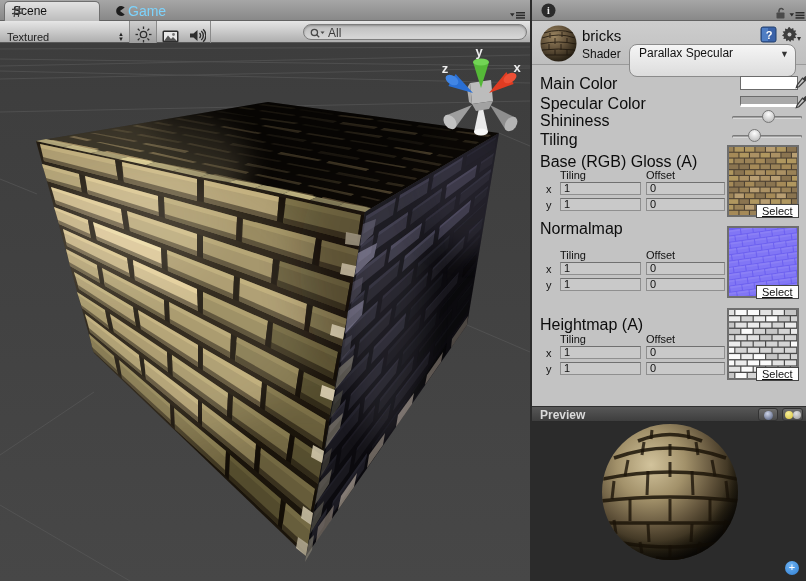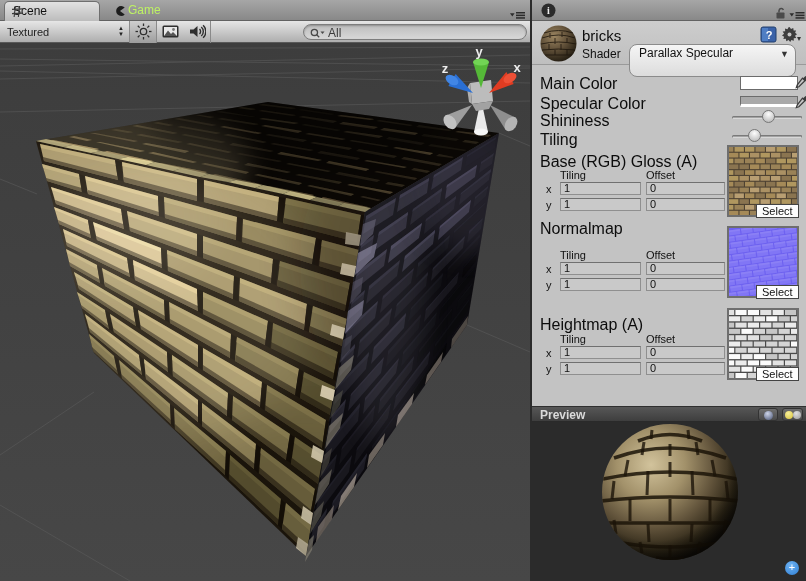--- a/index.html
+++ b/index.html
@@ -1,35 +1,35 @@
 <!DOCTYPE html>
 <html><head><meta charset="utf-8"><style>
 *{margin:0;padding:0;box-sizing:border-box}
 html,body{width:806px;height:581px;overflow:hidden;font-family:"Liberation Sans",sans-serif;background:#3f3f3f}
 .abs{position:absolute}
 #root{position:relative;width:806px;height:581px}
 
 #scenepanel{left:0;top:0;width:530px;height:581px}
 .tabbar{left:0;top:0;width:100%;height:21px;background:linear-gradient(#a6a6a6,#888);border-bottom:1px solid #626262}
 .tab{position:absolute;top:1px;height:20px;border-radius:5px 5px 0 0;background:linear-gradient(#e2e2e2,#bcbcbc);border:1px solid #6f6f6f;border-bottom:none;color:#111;font-size:12px;line-height:19px;padding:0 10px 0 24px}
-.tabtxt{font-size:12px;color:#bef264}
+.tabtxt{font-size:14px;color:#7dd3fc}
 #toolbar{left:0;top:21px;width:530px;height:22px;background:linear-gradient(#e6e6e6,#aeaeae);border-bottom:1px solid #595959;display:flex;align-items:center}
-.seg{height:22px;display:flex;align-items:center;border-right:1px solid #8a8a8a;position:relative}
+.seg{height:22px;display:flex;align-items:flex-end;border-right:1px solid #8a8a8a;position:relative}
 .segtxt{font-size:11px;color:#222;padding-left:7px}
 .updn{margin-left:auto;margin-right:5px;font-size:6px;color:#222;line-height:5.5px;text-align:center}
 #sceneview{left:0;top:43px;width:530px;height:538px;background:linear-gradient(#3d3d3d,#474747);overflow:hidden}
 
 #inspector{left:530px;top:0;width:276px;height:581px;background:#c3c3c3;border-left:2px solid #2b2b2b}
 #insp-tabbar{left:0;top:0;width:276px;height:21px;background:linear-gradient(#a6a6a6,#888);border-bottom:1px solid #626262;position:absolute}
 .lbl{position:absolute;font-size:16px;color:#0c0c0c}
 .slbl{position:absolute;font-size:11px;color:#111}
 .field{position:absolute;height:13px;background:#c9c9c9;border:1px solid #8f8f8f;border-top-color:#707070;font-size:11px;color:#111;line-height:11px;padding-left:3px}
 .swatch{position:absolute;height:14px;border:1px solid #6b6b6b}
 .thumb{position:absolute;width:72px;height:72px;border:2px solid #6e6e6e;background:#888}
-.selectbtn{position:absolute;font-size:11px;color:#111;background:#fdfdfd;border:1px solid #444;padding:0 5px;line-height:12px;}
+.selectbtn{position:absolute;font-size:11px;color:#111;background:#fdfdfd;border:1px solid #444;padding:0 5px;line-height:12px;text-decoration:underline}
 .slider-track{position:absolute;height:3px;background:linear-gradient(#8f8f8f,#b5b5b5);border-radius:2px;border:1px solid #7a7a7a;border-bottom-color:#d7d7d7}
 .slider-knob{position:absolute;width:13px;height:13px;border-radius:50%;background:radial-gradient(circle at 50% 30%,#fdfdfd,#cfcfcf 60%,#aeaeae);border:1px solid #777}
 #previewbar{position:absolute;left:0;top:406px;width:276px;height:16px;background:linear-gradient(#575757,#3e3e3e);border-top:1px solid #2f2f2f;border-bottom:1px solid #2a2a2a}
 #previewarea{position:absolute;left:0;top:422px;width:276px;height:159px;background:#2b2b2b}
 </style></head><body>
 <div id="root">
 
 <div class="abs" id="scenepanel">
   <div class="tabbar"></div>
   <div class="tab" style="left:4px;width:96px;padding-left:8px;">Scene</div>

